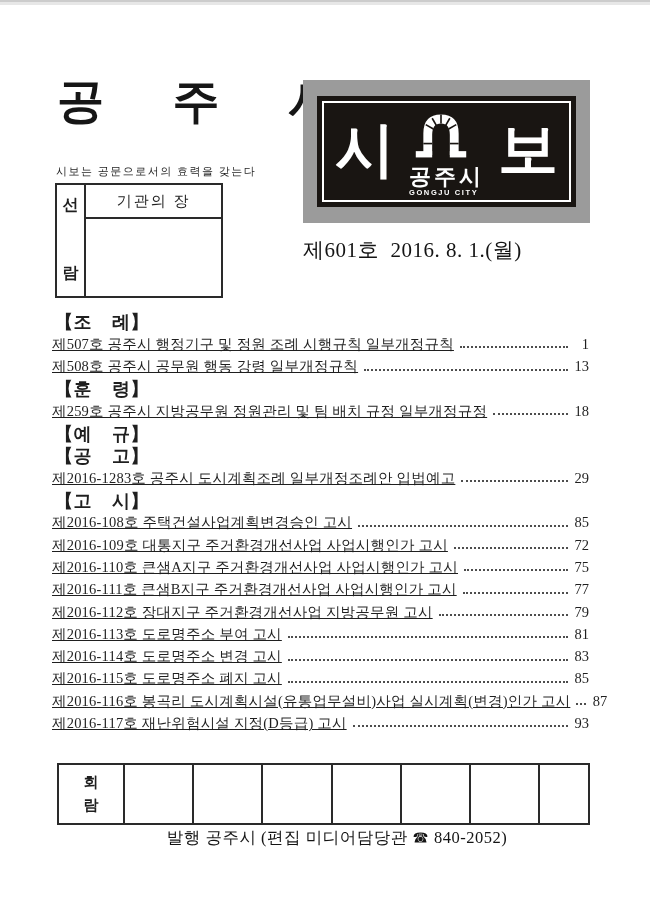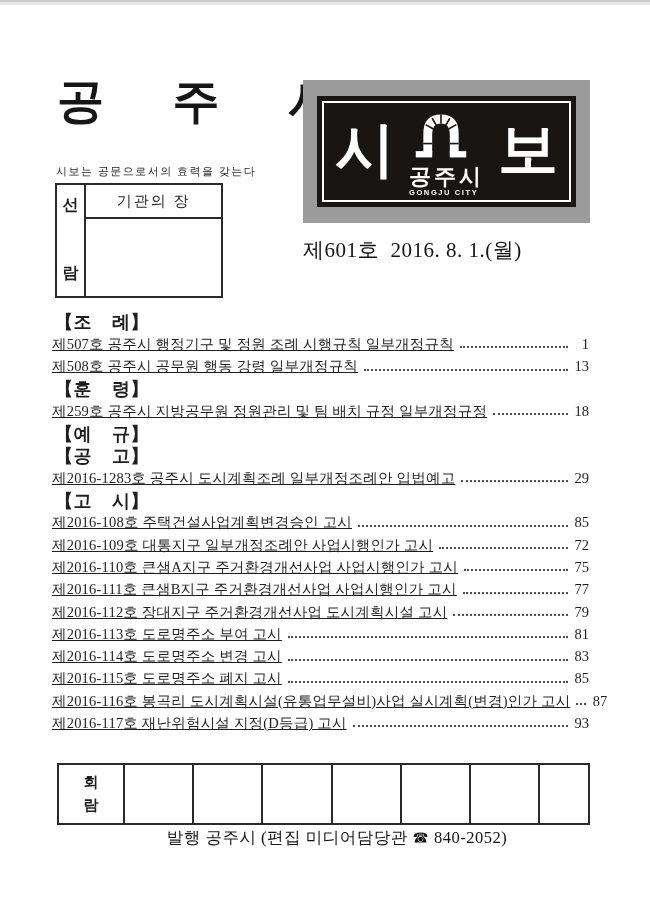--- a/index.html
+++ b/index.html
@@ -199,36 +199,36 @@
     </div>
     <div class="toc-row">
       <span class="toc-section">【고    시】</span>
     </div>
     <div class="toc-row">
       <span class="toc-item-label">제2016-108호 주택건설사업계획변경승인 고시</span>
       <span class="toc-leader"></span>
       <span class="toc-page">85</span>
     </div>
     <div class="toc-row">
-      <span class="toc-item-label">제2016-109호 대통지구 일부개정조례안 사업시행인가 고시</span>
+      <span class="toc-item-label">제2016-109호 대통지구 주거환경개선사업 사업시행인가 고시</span>
       <span class="toc-leader"></span>
       <span class="toc-page">72</span>
     </div>
     <div class="toc-row">
       <span class="toc-item-label">제2016-110호 큰샘A지구 주거환경개선사업 사업시행인가 고시</span>
       <span class="toc-leader"></span>
       <span class="toc-page">75</span>
     </div>
     <div class="toc-row">
       <span class="toc-item-label">제2016-111호 큰샘B지구 주거환경개선사업 사업시행인가 고시</span>
       <span class="toc-leader"></span>
       <span class="toc-page">77</span>
     </div>
     <div class="toc-row">
-      <span class="toc-item-label">제2016-112호 장대지구 주거환경개선사업 도시계획시설 고시</span>
+      <span class="toc-item-label">제2016-112호 장대지구 주거환경개선사업 지방공무원 고시</span>
       <span class="toc-leader"></span>
       <span class="toc-page">79</span>
     </div>
     <div class="toc-row">
       <span class="toc-item-label">제2016-113호 도로명주소 부여 고시</span>
       <span class="toc-leader"></span>
       <span class="toc-page">81</span>
     </div>
     <div class="toc-row">
       <span class="toc-item-label">제2016-114호 도로명주소 변경 고시</span>

